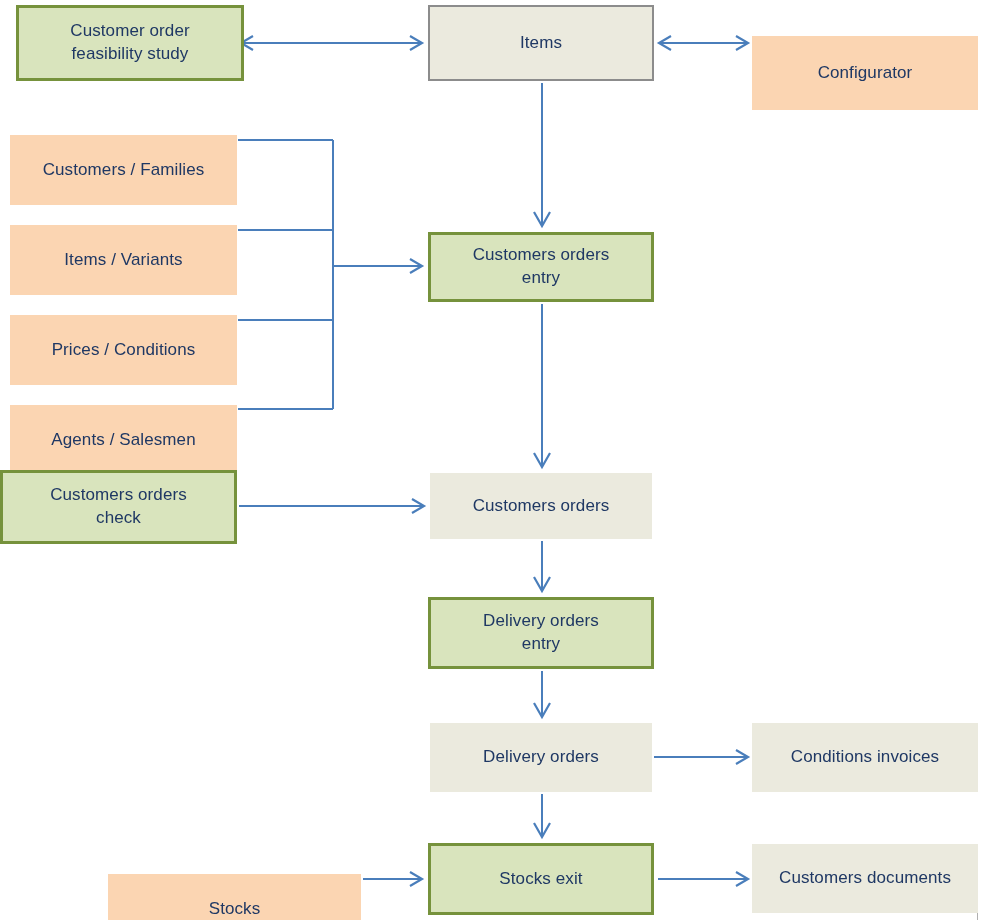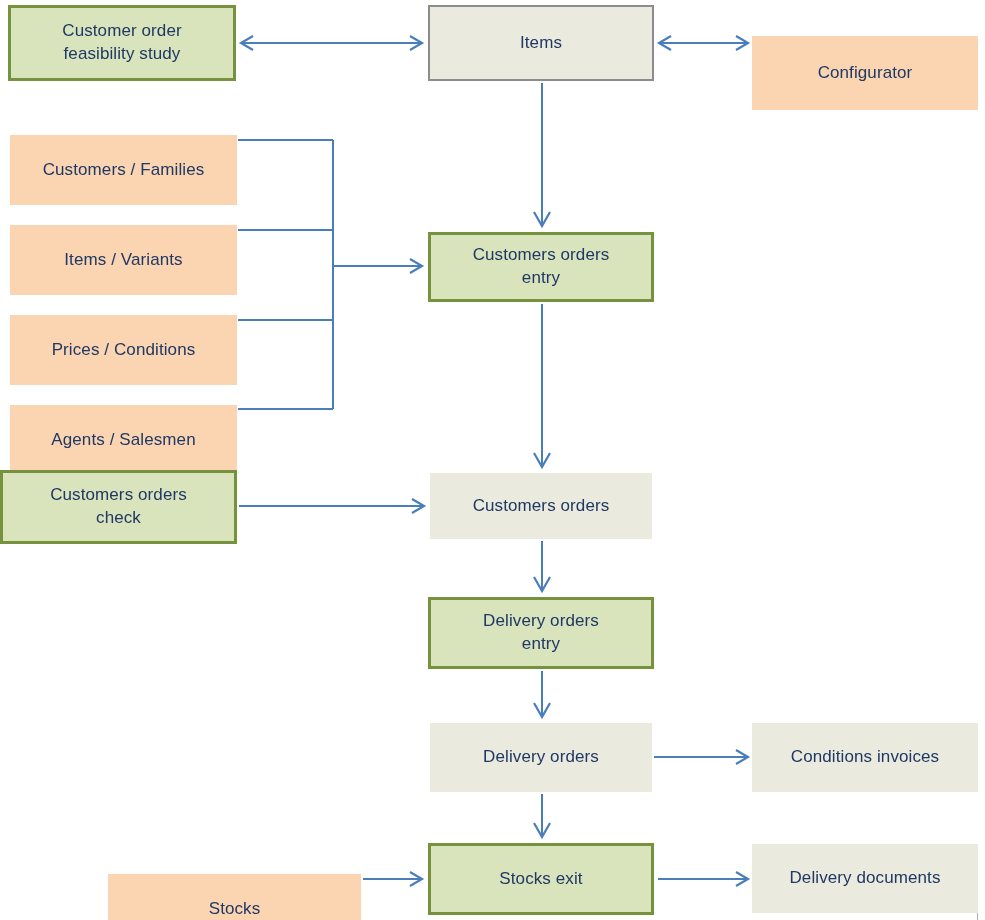--- a/index.html
+++ b/index.html
@@ -151,21 +151,21 @@
       <path class="edge-path" d="M 363 879 L 420 879"></path>
       <path class="edge-head" d="M 410 872 L 422 879 L 410 886"></path>
     </g>
 
     <g>
       <path class="edge-path" d="M 658 879 L 746 879"></path>
       <path class="edge-head" d="M 736 872 L 748 879 L 736 886"></path>
     </g>
   </svg>
 
-  <div class="node style-green" style="left:8px; top:5px; width:228px; height:76px;">
+  <div class="node style-green" style="left:16px; top:5px; width:228px; height:76px;">
     <span>Customer order<br>feasibility study</span>
   </div>
 
   <div class="node style-beige-bordered" style="left:428px; top:5px; width:226px; height:76px;">
     <span>Items</span>
   </div>
 
   <div class="node style-peach" style="left:752px; top:6px; width:226px; height:74px;">
     <span>Configurator</span>
   </div>
@@ -212,18 +212,18 @@
 
   <div class="node style-peach" style="left:108px; top:844px; width:253px; height:70px;text-align:right;">
     <span>Stocks</span>
   </div>
 
   <div class="node style-green" style="left:428px; top:843px; width:226px; height:72px;">
     <span>Stocks exit</span>
   </div>
 
   <div class="node style-beige" style="left:752px; top:844px; width:226px; height:69px;">
-    <span>Delivery documents</span>
+    <span>Customers documents</span>
   </div>
 
   <div id="edge-artifact"></div>
 
 </div>
 
 </body></html>

